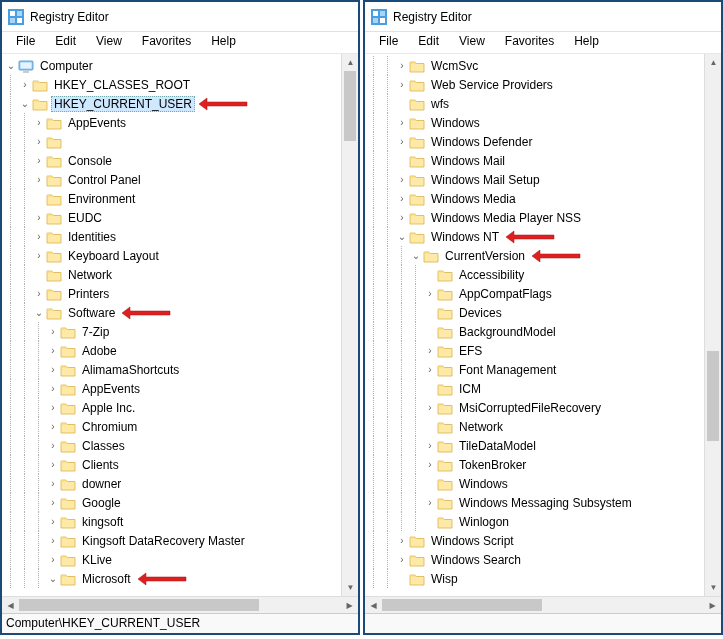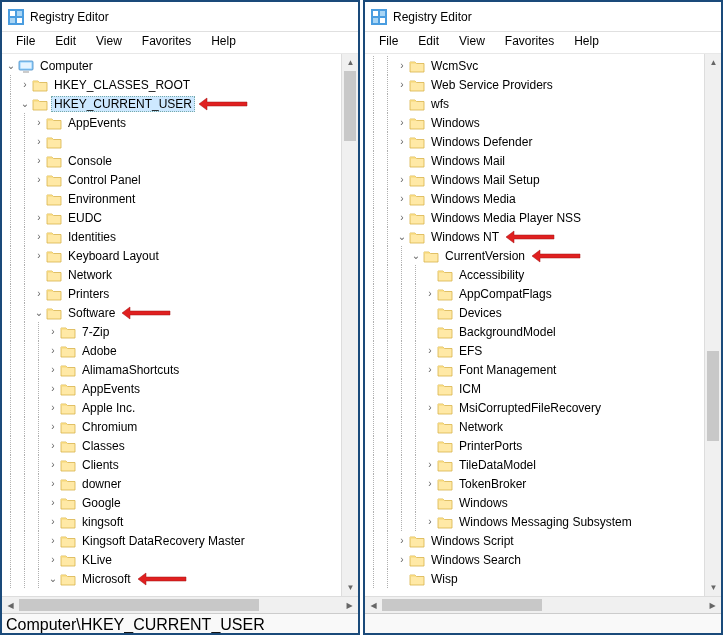--- a/index.html
+++ b/index.html
@@ -98,21 +98,21 @@
   }
   .label.sel {
     background: #cde8ff;
     border: 1px dotted #7aa;
     padding: 0 2px;
   }
   .status-bar {
     border-top: 1px solid #ccc;
     height: 20px;
     padding: 2px 4px;
-    font-size: 16px;
+    font-size: 12px;
     background: #f9f9f9;
   }
   .scrollbar-v {
     position: absolute;
     right: 0; top: 0; bottom: 0;
     width: 17px;
     background: #f0f0f0;
     border-left: 1px solid #ddd;
     display: flex;
     flex-direction: column;
@@ -704,31 +704,20 @@
           <span class="icon-folder"><svg width="16" height="14">
               <use href="#svg-folder"></use>
             </svg></span>
           <span class="label">Network</span>
         </div>
         <div class="node-row">
           <span class="dots"></span>
           <span class="dots"></span>
           <span class="dots"></span>
           <span class="dots"></span>
-          <span class="toggle empty"></span>
-          <span class="icon-folder"><svg width="16" height="14">
-              <use href="#svg-folder"></use>
-            </svg></span>
-          <span class="label">PrinterPorts</span>
-        </div>
-        <div class="node-row">
-          <span class="dots"></span>
-          <span class="dots"></span>
-          <span class="dots"></span>
-          <span class="dots"></span>
           <span class="toggle">›</span>
           <span class="icon-folder"><svg width="16" height="14">
               <use href="#svg-folder"></use>
             </svg></span>
           <span class="label">TileDataModel</span>
         </div>
         <div class="node-row">
           <span class="dots"></span>
           <span class="dots"></span>
           <span class="dots"></span>
@@ -753,20 +742,31 @@
         <div class="node-row">
           <span class="dots"></span>
           <span class="dots"></span>
           <span class="dots"></span>
           <span class="dots"></span>
           <span class="toggle">›</span>
           <span class="icon-folder"><svg width="16" height="14">
               <use href="#svg-folder"></use>
             </svg></span>
           <span class="label">Windows Messaging Subsystem</span>
+        </div>
+        <div class="node-row">
+          <span class="dots"></span>
+          <span class="dots"></span>
+          <span class="dots"></span>
+          <span class="dots"></span>
+          <span class="toggle empty"></span>
+          <span class="icon-folder"><svg width="16" height="14">
+              <use href="#svg-folder"></use>
+            </svg></span>
+          <span class="label">Winlogon</span>
         </div>
         <div class="node-row">
           <span class="dots"></span>
           <span class="dots"></span>
           <span class="toggle">›</span>
           <span class="icon-folder"><svg width="16" height="14">
               <use href="#svg-folder"></use>
             </svg></span>
           <span class="label">Windows Script</span>
         </div>

